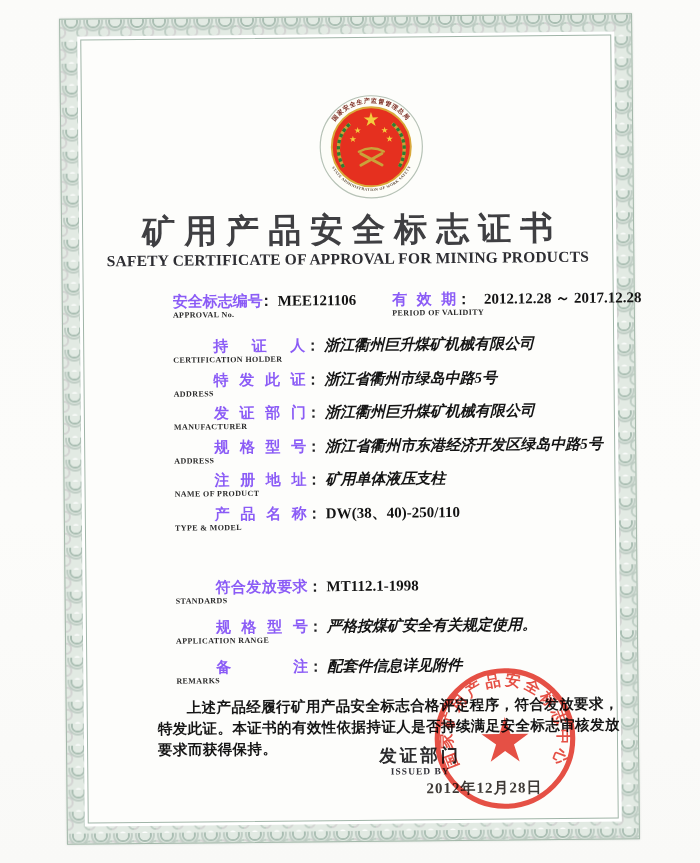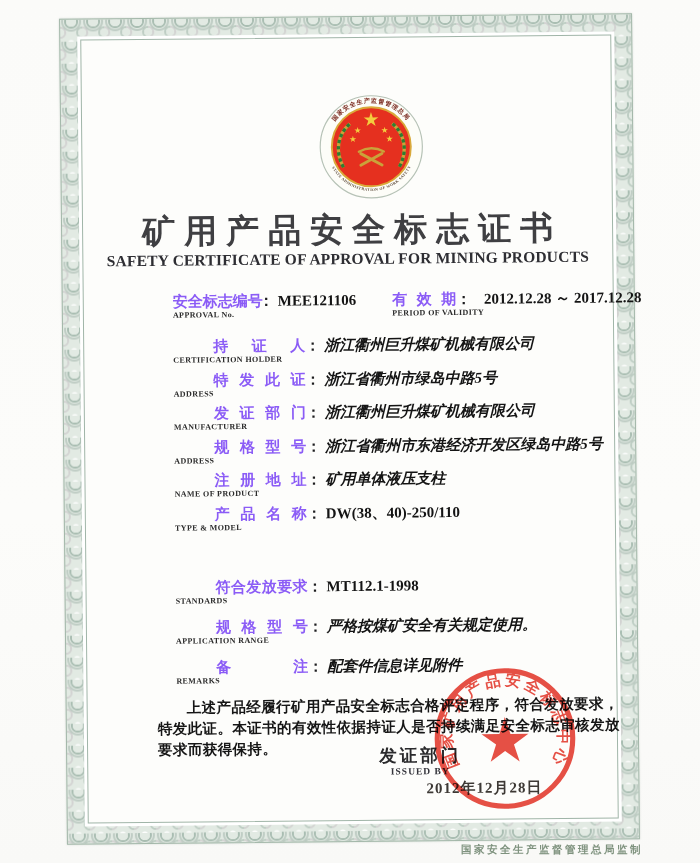--- a/index.html
+++ b/index.html
@@ -205,14 +205,13 @@
         </defs>
         <text font-size="15" font-weight="bold" fill="#e4382c" letter-spacing="3.2">
           <textPath href="#sealArc" startOffset="50%" text-anchor="middle">国家矿用产品安全标志中心</textPath>
         </text>
         <path fill="#e4382c" transform="translate(76,79) scale(24)" d="M0,-1 L0.2245,-0.309 L0.951,-0.309 L0.363,0.118 L0.588,0.809 L0,0.382 L-0.588,0.809 L-0.363,0.118 L-0.951,-0.309 L-0.2245,-0.309 Z"></path>
       </svg>
 
     </div>
   </div>
 
-  <div class="footer-note">国家安全生产监督管理总局监制</div>
 </div>
 
 </body></html>

